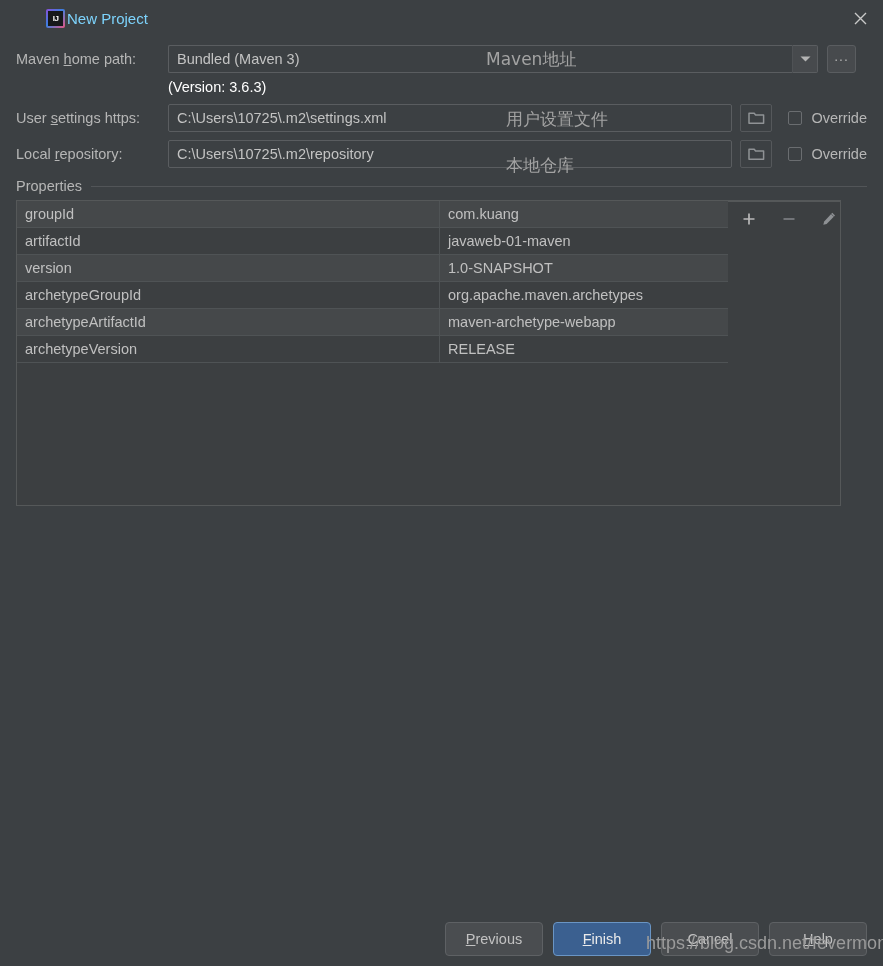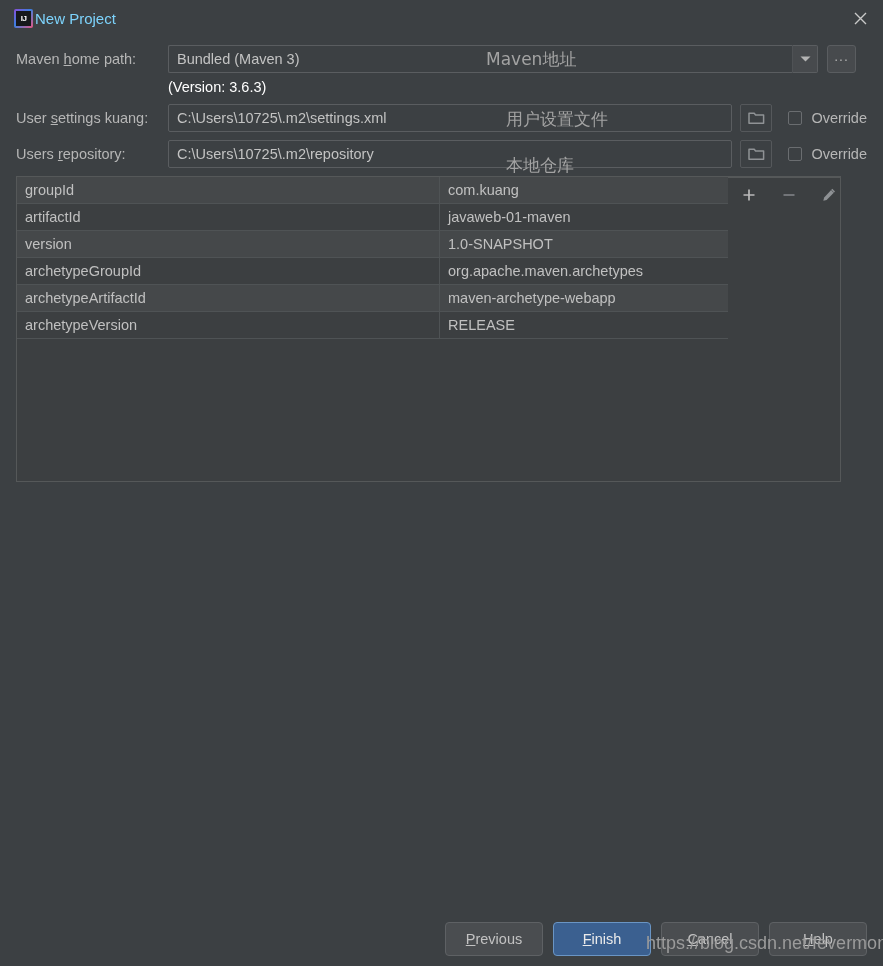--- a/index.html
+++ b/index.html
@@ -29,20 +29,21 @@
     width: 19px;
     height: 19px;
     border-radius: 2px;
     background: linear-gradient(135deg, #8b4ed8 0%, #3b7fe0 45%, #e8557f 100%);
     display: flex;
     align-items: center;
     justify-content: flex-start;
     flex: none;
     box-sizing: border-box;
     padding: 2px;
+    margin-left: 32px;
   }
   .app-logo-inner {
     width: 100%;
     height: 100%;
     background: #16181b;
     display: flex;
     align-items: center;
     justify-content: center;
     color: #ffffff;
     font-size: 8px;
@@ -335,53 +336,57 @@
         </svg>
       </div>
     </div>
     <div class="browse-btn">...</div>
     <div class="annot" style="left:470px; top:3px;">Maven地址</div>
   </div>
 
   <div class="version-row">(Version: 3.6.3)</div>
 
   <div class="row">
-    <div class="row-label"><span>User </span><u>s</u><span>ettings kuang:</span></div>
+    <div class="row-label"><span>User </span><u>s</u><span>ettings https:</span></div>
     <div class="textfield path-field">
       <span class="val">C:\Users\10725\.m2\settings.xml</span>
     </div>
     <div class="folder-btn">
       <svg width="17" height="14" viewBox="0 0 17 14">
         <path d="M1 12.2 L1 2.2 L6.2 2.2 L7.6 4.0 L15.6 4.0 L15.6 12.2 Z" fill="none" stroke="#8f9295" stroke-width="1.5" stroke-linejoin="round"></path>
       </svg>
     </div>
     <div class="override-wrap">
       <div class="checkbox"></div>
       <div class="override-label">Override</div>
     </div>
     <div class="annot" style="left:490px; top:4px;">用户设置文件</div>
   </div>
 
   <div class="row">
-    <div class="row-label"><span>Users </span><u>r</u><span>epository:</span></div>
+    <div class="row-label"><span>Local </span><u>r</u><span>epository:</span></div>
     <div class="textfield path-field">
       <span class="val">C:\Users\10725\.m2\repository</span>
     </div>
     <div class="folder-btn">
       <svg width="17" height="14" viewBox="0 0 17 14">
         <path d="M1 12.2 L1 2.2 L6.2 2.2 L7.6 4.0 L15.6 4.0 L15.6 12.2 Z" fill="none" stroke="#8f9295" stroke-width="1.5" stroke-linejoin="round"></path>
       </svg>
     </div>
     <div class="override-wrap">
       <div class="checkbox"></div>
       <div class="override-label">Override</div>
     </div>
     <div class="annot" style="left:490px; top:14px;">本地仓库</div>
   </div>
 
+  <div class="props-header">
+    <div class="props-title">Properties</div>
+    <div class="props-sep"></div>
+  </div>
 
   <div class="table-panel">
     <div class="table-body">
       <table class="props">
         <tbody id="props-tbody">
             <tr class="odd">
               <td class="key">groupId</td>
               <td class="value">com.kuang</td>
             </tr>
             <tr class="even">

